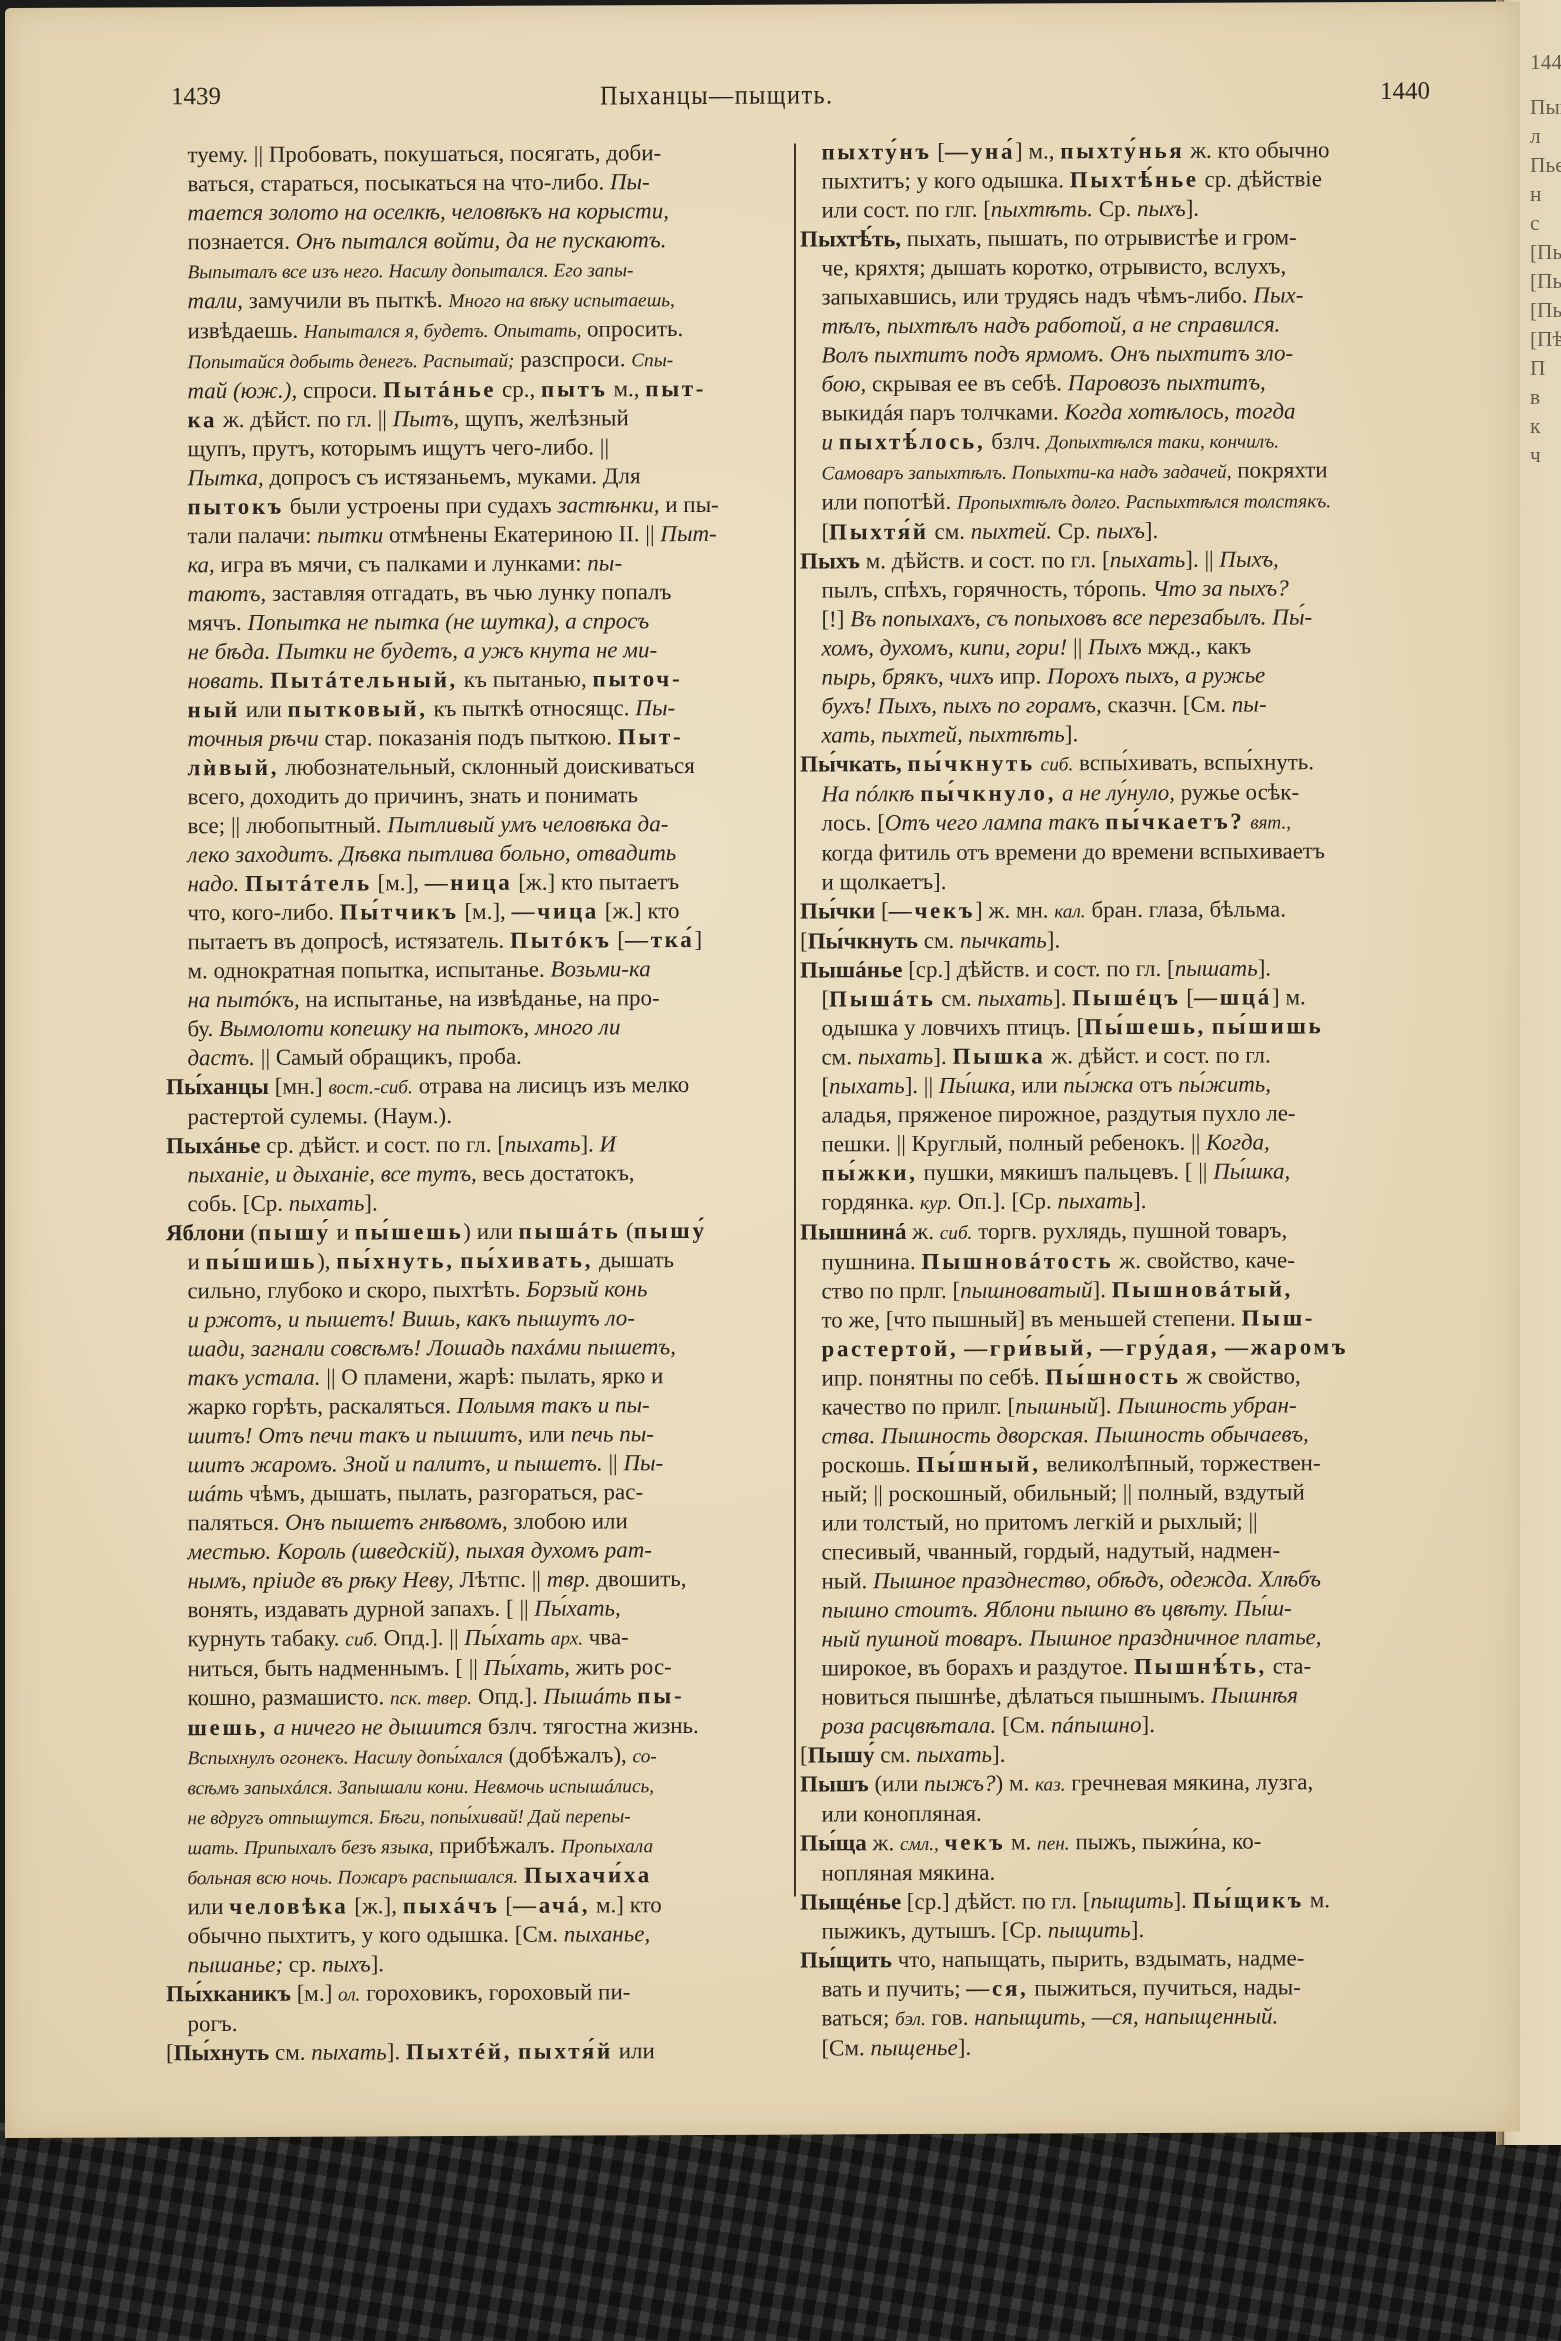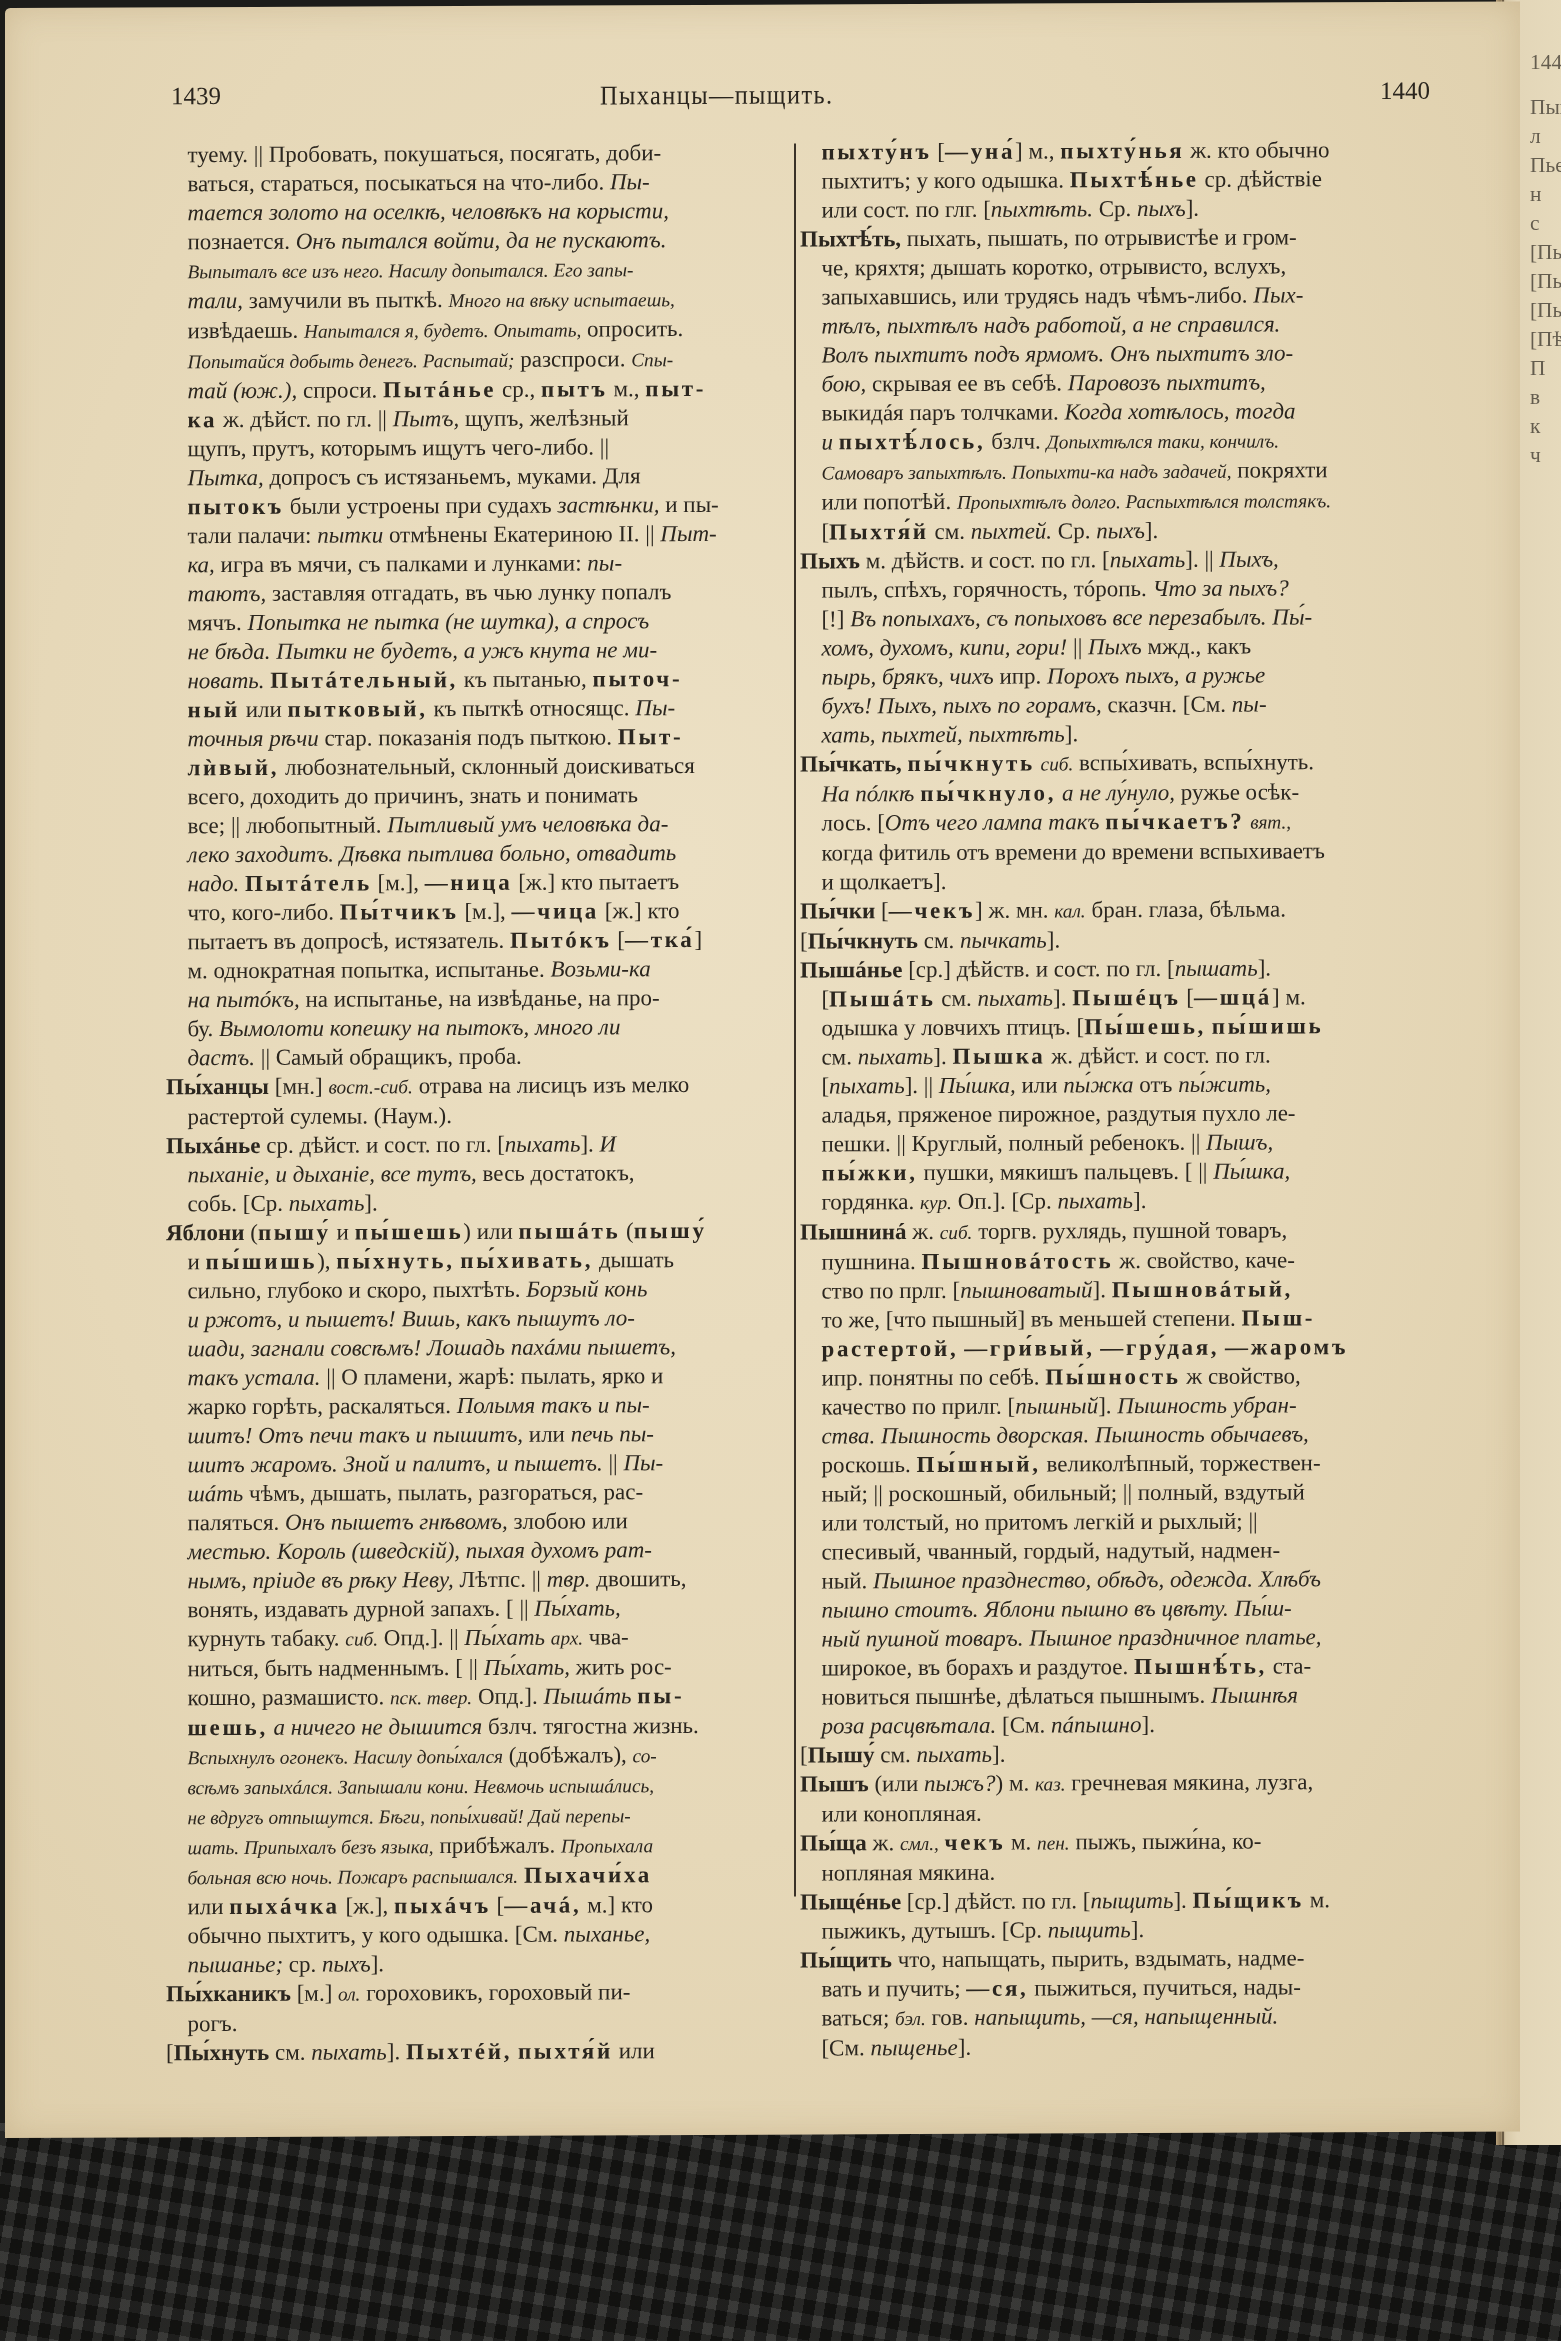--- a/index.html
+++ b/index.html
@@ -140,21 +140,21 @@
       <div style="white-space: nowrap; padding-left: 0px; text-align: left; transform-origin: 0px 0px; transform: translateX(21.4px) scaleX(1);">вонять, издавать дурной запахъ. [ || <i>Пы́хать,</i></div>
       <div style="white-space: nowrap; padding-left: 0px; text-align: left; transform-origin: 0px 0px; transform: translateX(21.4px) scaleX(1);">курнуть табаку. <i class="sm">сиб.</i> Опд.]. || <i>Пы́хать</i> <i class="sm">арх.</i> чва-</div>
       <div style="white-space: nowrap; padding-left: 0px; text-align: left; transform-origin: 0px 0px; transform: translateX(21.4px) scaleX(1);">ниться, быть надменнымъ. [ || <i>Пы́хать,</i> жить рос-</div>
       <div style="white-space: nowrap; padding-left: 0px; text-align: left; transform-origin: 0px 0px; transform: translateX(21.4px) scaleX(1);">кошно, размашисто. <i class="sm">пск. твер.</i> Опд.]. <i>Пышáть</i> <b class="sp">пы-</b></div>
       <div style="white-space: nowrap; padding-left: 0px; text-align: left; transform-origin: 0px 0px; transform: translateX(21.4px) scaleX(1);"><b class="sp">шешь,</b> <i>а ничего не дышится</i> бзлч. тягостна жизнь.</div>
       <div style="white-space: nowrap; padding-left: 0px; text-align: left; transform-origin: 0px 0px; transform: translateX(21.4px) scaleX(1);"><i class="sm">Вспыхнулъ огонекъ. Насилу допы́хался</i> (добѣжалъ), <i class="sm">со-</i></div>
       <div style="white-space: nowrap; padding-left: 0px; text-align: left; transform-origin: 0px 0px; transform: translateX(21.4px) scaleX(1);"><i class="sm">всѣмъ запыхáлся. Запышали кони. Невмочь испышáлись,</i></div>
       <div style="white-space: nowrap; padding-left: 0px; text-align: left; transform-origin: 0px 0px; transform: translateX(21.4px) scaleX(1);"><i class="sm">не вдругъ отпышутся. Бѣги, попы́хивай! Дай перепы-</i></div>
       <div style="white-space: nowrap; padding-left: 0px; text-align: left; transform-origin: 0px 0px; transform: translateX(21.4px) scaleX(1);"><i class="sm">шать. Припыхалъ безъ языка,</i> прибѣжалъ. <i class="sm">Пропыхала</i></div>
       <div style="white-space: nowrap; padding-left: 0px; text-align: left; transform-origin: 0px 0px; transform: translateX(21.4px) scaleX(1);"><i class="sm">больная всю ночь. Пожаръ распышался.</i> <b class="sp">Пыхачи́ха</b></div>
-      <div style="white-space: nowrap; padding-left: 0px; text-align: left; transform-origin: 0px 0px; transform: translateX(21.4px) scaleX(1);">или <b class="sp">пыхáчка</b> [ж.], <b class="sp">пыхáчъ</b> [<b class="sp">—ачá,</b> м.] кто</div>
+      <div style="white-space: nowrap; padding-left: 0px; text-align: left; transform-origin: 0px 0px; transform: translateX(21.4px) scaleX(1);">или <b class="sp">человѣка</b> [ж.], <b class="sp">пыхáчъ</b> [<b class="sp">—ачá,</b> м.] кто</div>
       <div style="white-space: nowrap; padding-left: 0px; text-align: left; transform-origin: 0px 0px; transform: translateX(21.4px) scaleX(1);">обычно пыхтитъ, у кого одышка. [См. <i>пыханье,</i></div>
       <div style="white-space: nowrap; padding-left: 21.4px; text-align: left;"><i>пышанье;</i> ср. <i>пыхъ</i>].</div>
       <div style="white-space: nowrap; padding-left: 0px; text-align: left; transform-origin: 0px 0px; transform: scaleX(1);"><b>Пы́хканикъ</b> [м.] <i class="sm">ол.</i> гороховикъ, гороховый пи-</div>
       <div style="white-space: nowrap; padding-left: 21.4px; text-align: left;">рогъ.</div>
       <div style="white-space: nowrap; padding-left: 0px; text-align: left; transform-origin: 0px 0px; transform: scaleX(1);">[<b>Пы́хнуть</b> см. <i>пыхать</i>]. <b class="sp">Пыхтéй,</b> <b class="sp">пыхтя́й</b> или</div>
     </div>
   <div class="col-rule"></div>
   <div class="col col-right" id="col-right">
       <div style="white-space: nowrap; padding-left: 0px; text-align: left; transform-origin: 0px 0px; transform: translateX(21.4px) scaleX(1);"><b class="sp">пыхту́нъ</b> [<b class="sp">—уна́</b>] м., <b class="sp">пыхту́нья</b> ж. кто обычно</div>
       <div style="white-space: nowrap; padding-left: 0px; text-align: left; transform-origin: 0px 0px; transform: translateX(21.4px) scaleX(1);">пыхтитъ; у кого одышка. <b class="sp">Пыхтѣ́нье</b> ср. дѣйствіе</div>
@@ -183,21 +183,21 @@
       <div style="white-space: nowrap; padding-left: 0px; text-align: left; transform-origin: 0px 0px; transform: translateX(21.4px) scaleX(1);">когда фитиль отъ времени до времени вспыхиваетъ</div>
       <div style="white-space: nowrap; padding-left: 21.4px; text-align: left;">и щолкаетъ].</div>
       <div style="white-space: nowrap; padding-left: 0px; text-align: left; transform-origin: 0px 0px; transform: scaleX(1);"><b>Пы́чки</b> [<b class="sp">—чекъ</b>] ж. мн. <i class="sm">кал.</i> бран. глаза, бѣльма.</div>
       <div style="white-space: nowrap; padding-left: 0px; text-align: left; transform-origin: 0px 0px; transform: scaleX(1);">[<b>Пы́чкнуть</b> см. <i>пычкать</i>].</div>
       <div style="white-space: nowrap; padding-left: 0px; text-align: left; transform-origin: 0px 0px; transform: scaleX(1);"><b>Пышáнье</b> [ср.] дѣйств. и сост. по гл. [<i>пышать</i>].</div>
       <div style="white-space: nowrap; padding-left: 0px; text-align: left; transform-origin: 0px 0px; transform: translateX(21.4px) scaleX(1);">[<b class="sp">Пышáть</b> см. <i>пыхать</i>]. <b class="sp">Пышéцъ</b> [<b class="sp">—шцá</b>] м.</div>
       <div style="white-space: nowrap; padding-left: 0px; text-align: left; transform-origin: 0px 0px; transform: translateX(21.4px) scaleX(1);">одышка у ловчихъ птицъ. [<b class="sp">Пы́шешь,</b> <b class="sp">пы́шишь</b></div>
       <div style="white-space: nowrap; padding-left: 0px; text-align: left; transform-origin: 0px 0px; transform: translateX(21.4px) scaleX(1);">см. <i>пыхать</i>]. <b class="sp">Пышка</b> ж. дѣйст. и сост. по гл.</div>
       <div style="white-space: nowrap; padding-left: 0px; text-align: left; transform-origin: 0px 0px; transform: translateX(21.4px) scaleX(1);">[<i>пыхать</i>]. || <i>Пы́шка,</i> или <i>пы́жка</i> отъ <i>пы́жить,</i></div>
       <div style="white-space: nowrap; padding-left: 0px; text-align: left; transform-origin: 0px 0px; transform: translateX(21.4px) scaleX(1);">аладья, пряженое пирожное, раздутыя пухло ле-</div>
-      <div style="white-space: nowrap; padding-left: 0px; text-align: left; transform-origin: 0px 0px; transform: translateX(21.4px) scaleX(1);">пешки. || Круглый, полный ребенокъ. || <i>Пышъ,</i></div>
+      <div style="white-space: nowrap; padding-left: 0px; text-align: left; transform-origin: 0px 0px; transform: translateX(21.4px) scaleX(1);">пешки. || Круглый, полный ребенокъ. || <i>Когда,</i></div>
       <div style="white-space: nowrap; padding-left: 0px; text-align: left; transform-origin: 0px 0px; transform: translateX(21.4px) scaleX(1);"><b class="sp">пы́жки,</b> пушки, мякишъ пальцевъ. [ || <i>Пы́шка,</i></div>
       <div style="white-space: nowrap; padding-left: 21.4px; text-align: left;">гордянка. <i class="sm">кур.</i> Оп.]. [Ср. <i>пыхать</i>].</div>
       <div style="white-space: nowrap; padding-left: 0px; text-align: left; transform-origin: 0px 0px; transform: scaleX(1);"><b>Пышнинá</b> ж. <i class="sm">сиб.</i> торгв. рухлядь, пушной товаръ,</div>
       <div style="white-space: nowrap; padding-left: 0px; text-align: left; transform-origin: 0px 0px; transform: translateX(21.4px) scaleX(1);">пушнина. <b class="sp">Пышновáтость</b> ж. свойство, каче-</div>
       <div style="white-space: nowrap; padding-left: 0px; text-align: left; transform-origin: 0px 0px; transform: translateX(21.4px) scaleX(1);">ство по прлг. [<i>пышноватый</i>]. <b class="sp">Пышновáтый,</b></div>
       <div style="white-space: nowrap; padding-left: 0px; text-align: left; transform-origin: 0px 0px; transform: translateX(21.4px) scaleX(1);">то же, [что пышный] въ меньшей степени. <b class="sp">Пыш-</b></div>
       <div style="white-space: nowrap; padding-left: 0px; text-align: left; transform-origin: 0px 0px; transform: translateX(21.4px) scaleX(1);"><b class="sp">растертой,</b> <b class="sp">—гри́вый,</b> <b class="sp">—гру́дая,</b> <b class="sp">—жаромъ</b></div>
       <div style="white-space: nowrap; padding-left: 0px; text-align: left; transform-origin: 0px 0px; transform: translateX(21.4px) scaleX(1);">ипр. понятны по себѣ. <b class="sp">Пы́шность</b> ж свойство,</div>
       <div style="white-space: nowrap; padding-left: 0px; text-align: left; transform-origin: 0px 0px; transform: translateX(21.4px) scaleX(1);">качество по прилг. [<i>пышный</i>]. <i>Пышность убран-</i></div>
       <div style="white-space: nowrap; padding-left: 0px; text-align: left; transform-origin: 0px 0px; transform: translateX(21.4px) scaleX(1);"><i>ства. Пышность дворская. Пышность обычаевъ,</i></div>

